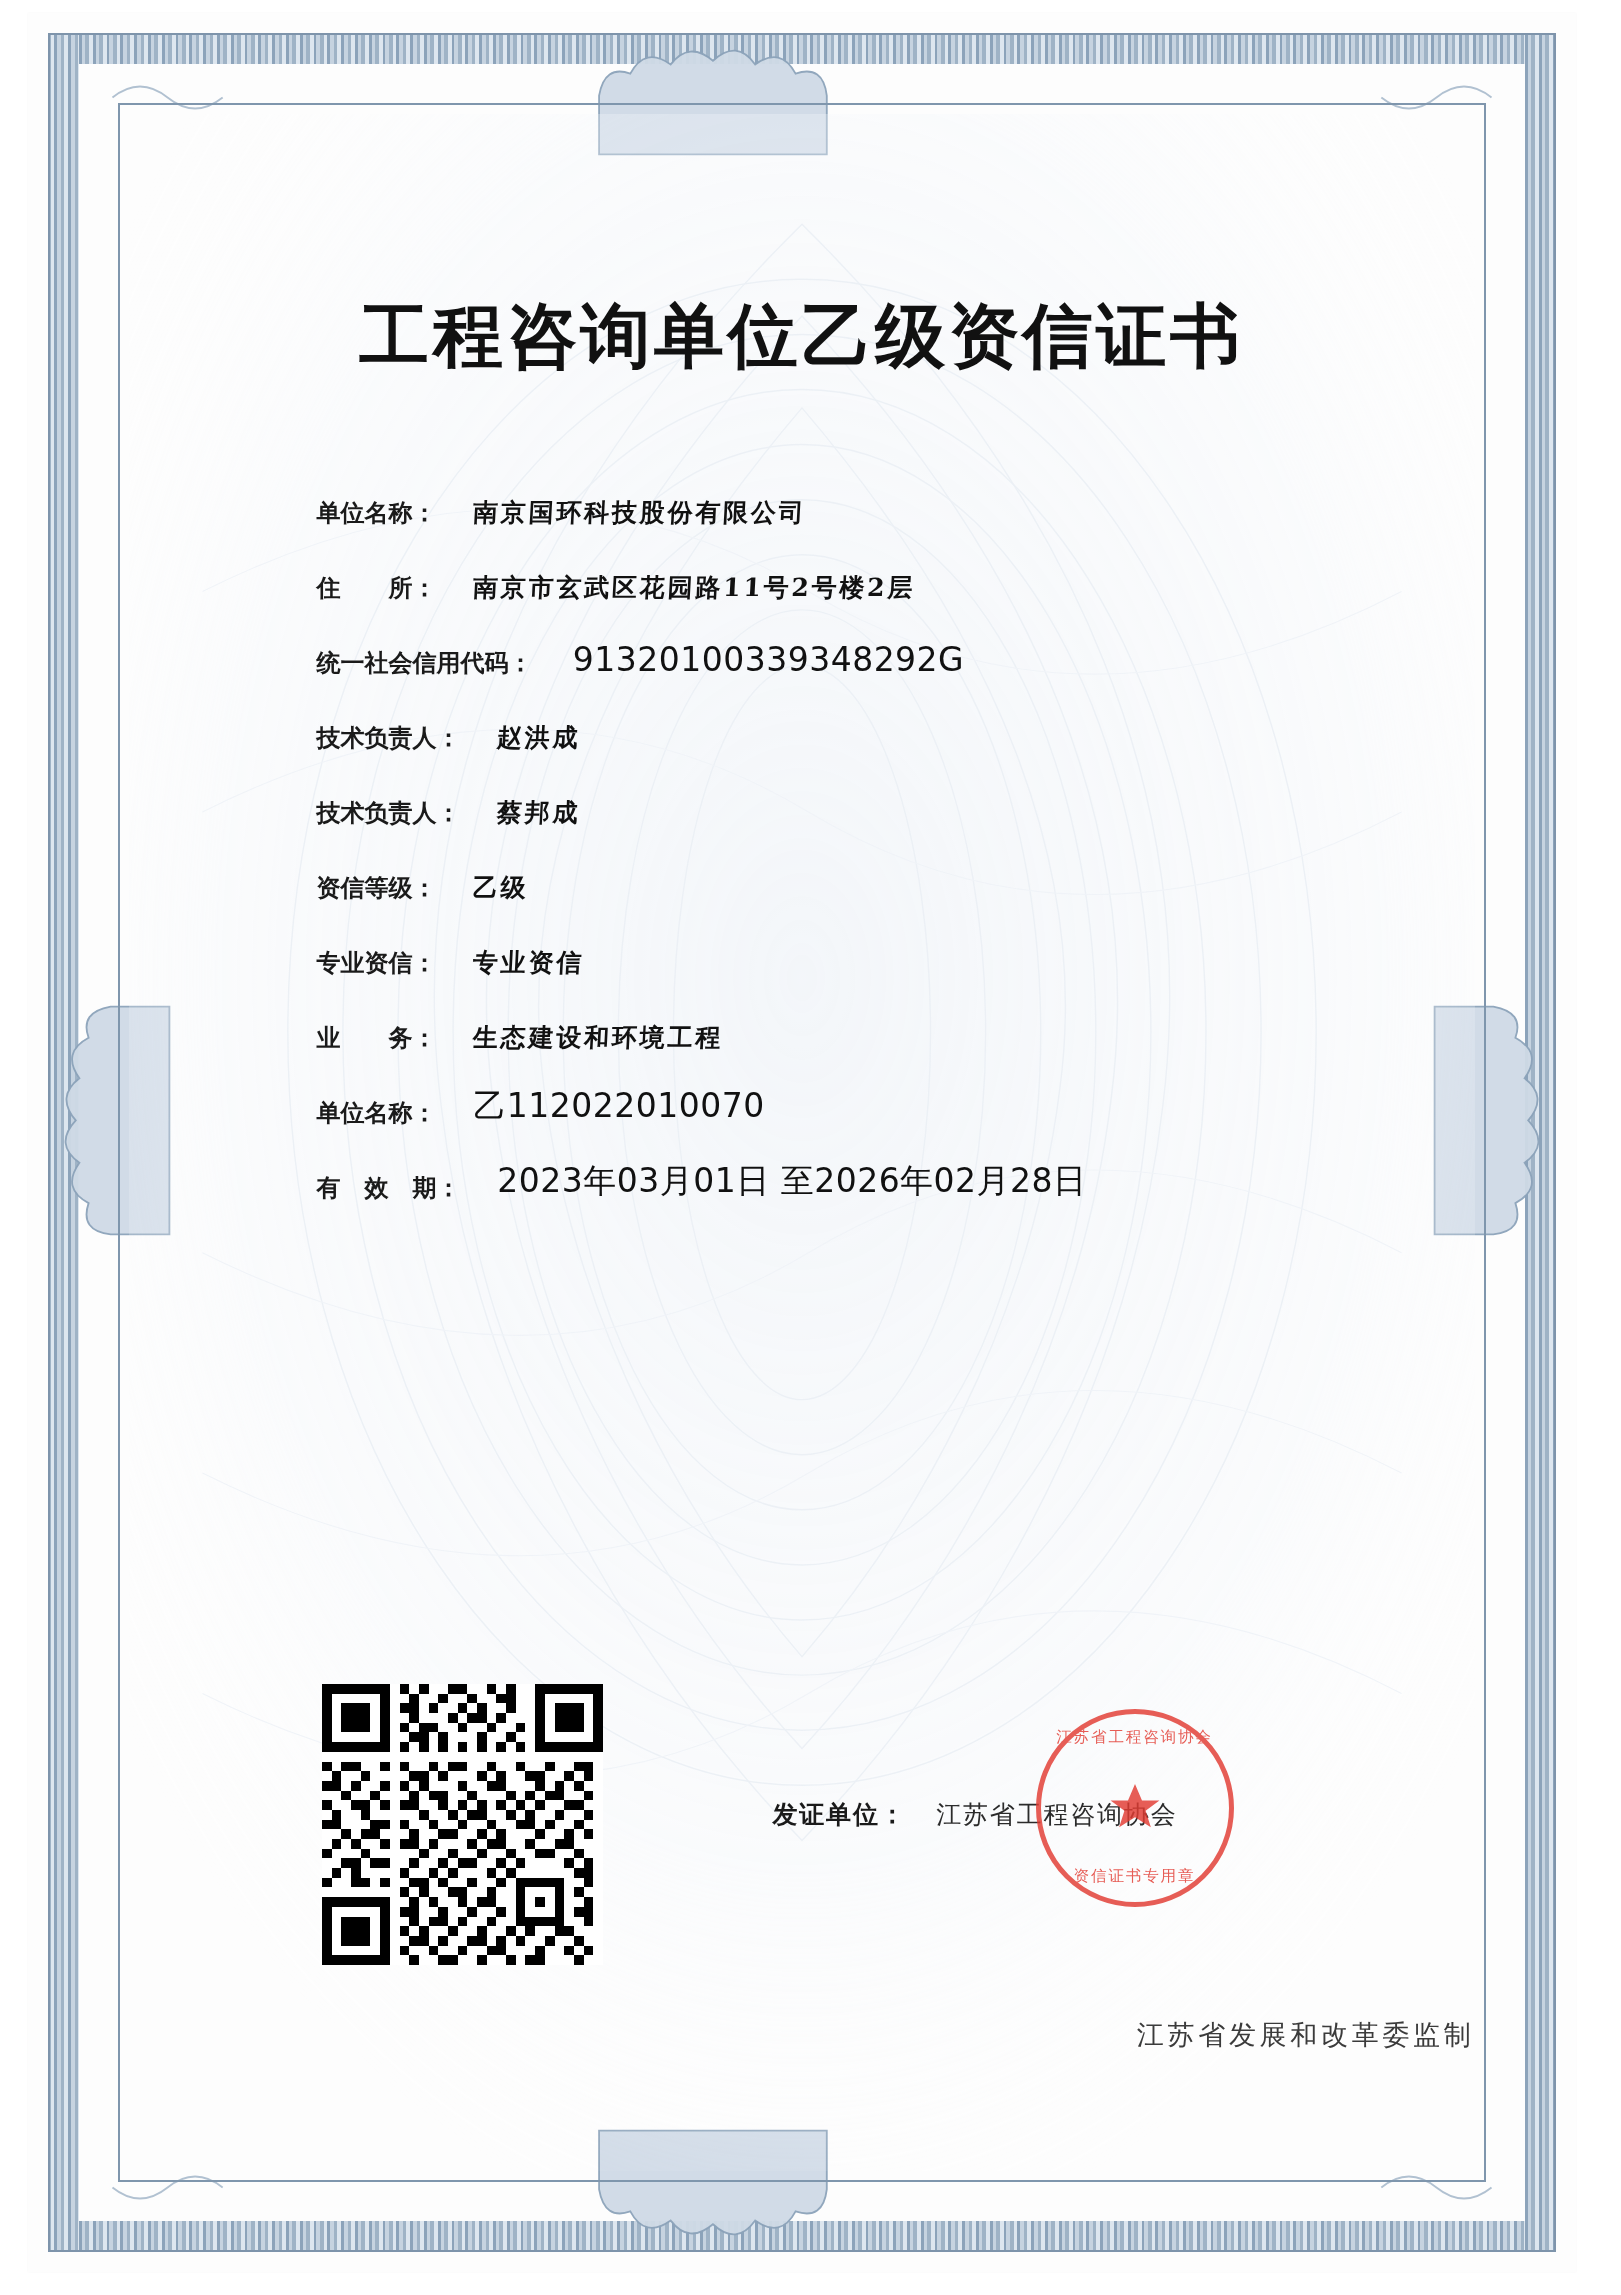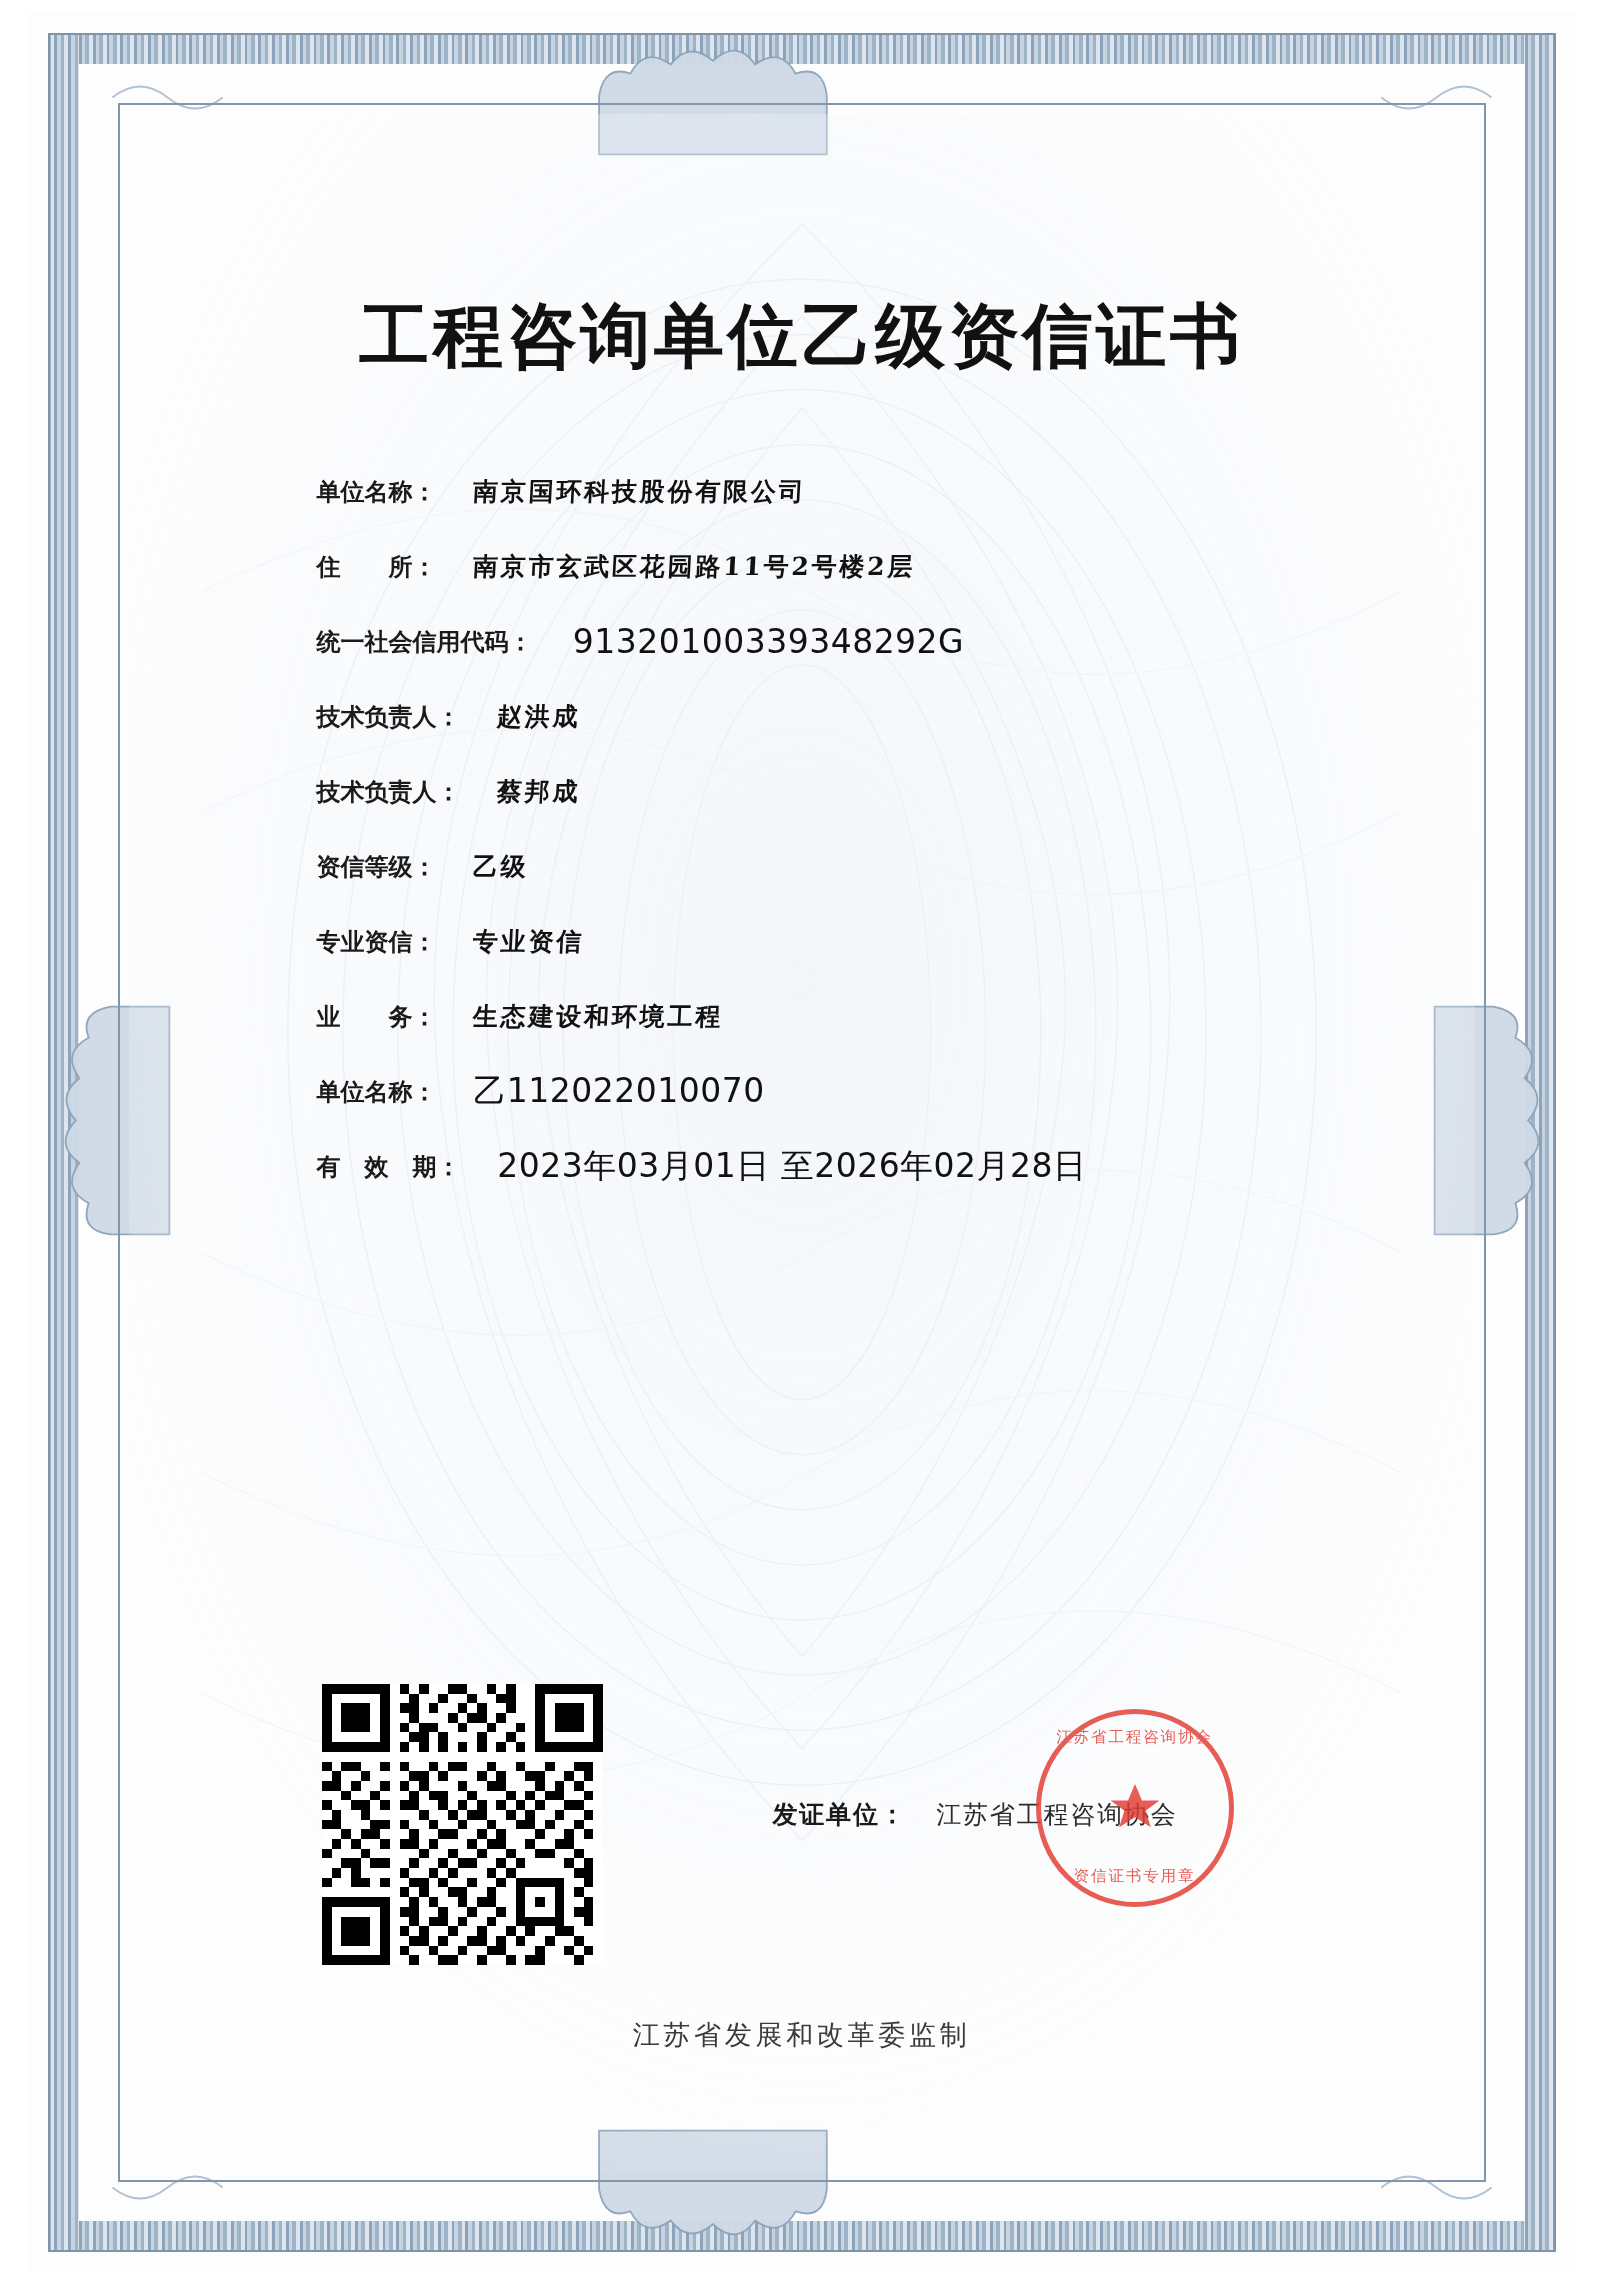--- a/index.html
+++ b/index.html
@@ -114,21 +114,21 @@
 
   .fields {
     position: absolute;
     left: 188px;
     top: 340px;
     right: 55px;
   }
 
   .field-row {
     display: flex;
-    align-items: center;
+    align-items: flex-end;
     height: 75px;
   }
 
   .field-label {
     font-family: "DejaVu Sans", "Liberation Sans", sans-serif;
     font-size: 24px;
     font-weight: bold;
     color: #1a1a1a;
     white-space: nowrap;
     flex: 0 0 auto;
@@ -225,21 +225,21 @@
   }
   .seal-text-top { top: 13px; }
   .seal-text-bottom { bottom: 14.7px; }
 
   
   .footer {
     position: absolute;
     left: 0;
     right: 0;
     bottom: 118px;
-    text-align: center;
+    text-align: right;
     font-family: Liberation Sans, sans-serif;
     font-size: 27px;
     color: #3b3b3b;
     letter-spacing: 3.7px;
   }
 </style>
 </head>
 <body>
 
 <div class="page">

